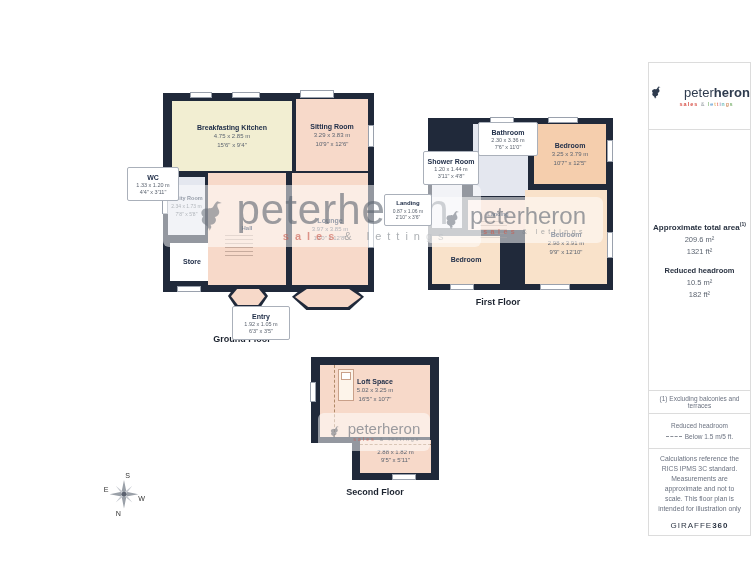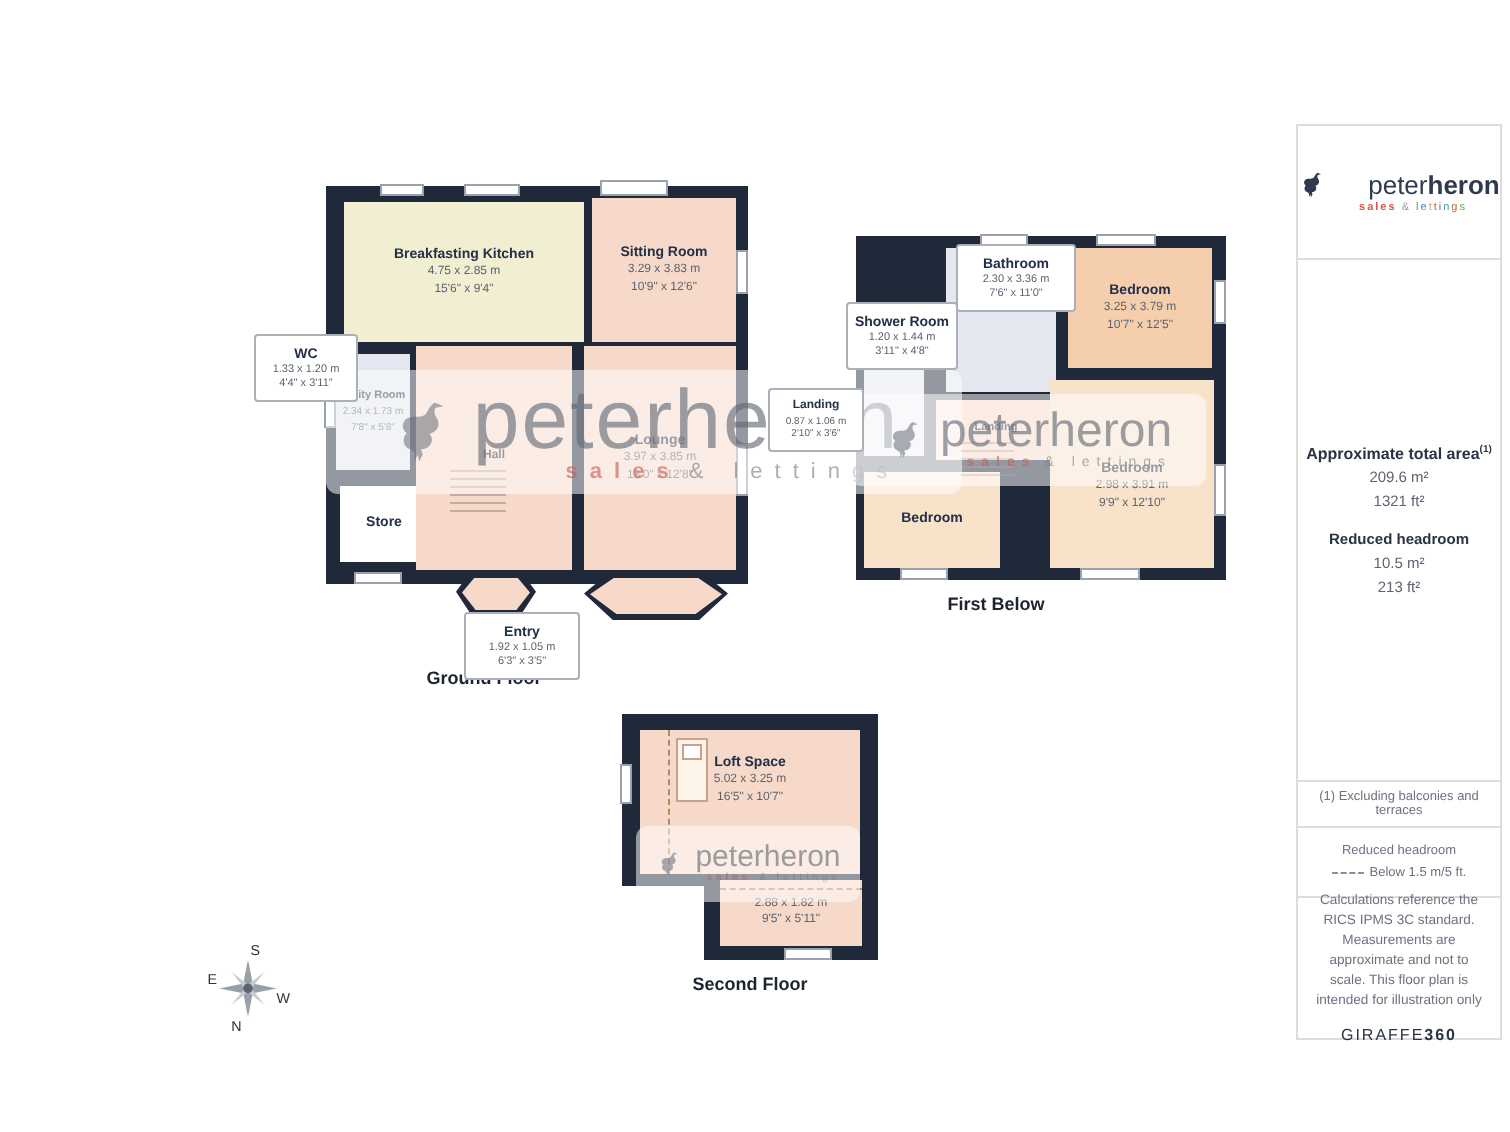--- a/index.html
+++ b/index.html
@@ -182,21 +182,21 @@
     <div class="rname">Shower Room</div>
     <div class="rdim" style="font-size:5.5px;">1.20 x 1.44 m</div>
     <div class="rdim" style="font-size:5.5px;">3'11" x 4'8"</div>
   </div>
   <div class="callout" style="left:384px;top:194px;width:48px;height:32px;">
     <div class="rname" style="font-size:6px;">Landing</div>
     <div class="rdim" style="font-size:5px;">0.87 x 1.06 m</div>
     <div class="rdim" style="font-size:5px;">2'10" x 3'6"</div>
   </div>
 
-  <div class="floor-label" style="left:458px;top:297px;width:80px;">First Below</div>
+  <div class="floor-label" style="left:458px;top:297px;width:80px;">First Floor</div>
 
   <div class="wall" style="left:311px;top:357px;width:128px;height:86px;"></div>
   <div class="wall" style="left:352px;top:435px;width:87px;height:45px;"></div>
 
   <div class="room pink" style="left:320px;top:365px;width:110px;height:72px;justify-content:flex-start;padding-top:12px;">
     <div class="rname">Loft Space</div>
     <div class="rdim">5.02 x 3.25 m</div>
     <div class="rdim">16'5" x 10'7"</div>
   </div>
   <div class="room pink" style="left:360px;top:440px;width:71px;height:33px;">
@@ -282,35 +282,35 @@
   </div>
 
   <div class="panel" style="top:129px;height:262px;">
     <div class="area-title">
       <span>Approximate total area</span><sup>(1)</sup>
     </div>
     <div class="area-val">209.6 m²</div>
     <div class="area-val">1321 ft²</div>
     <div class="area-sub">Reduced headroom</div>
     <div class="area-val">10.5 m²</div>
-    <div class="area-val">213 ft²</div>
+    <div class="area-val">182 ft²</div>
   </div>
 
   <div class="panel" style="top:390px;height:24px;">
     <div class="note-text">(1) Excluding balconies and terraces</div>
   </div>
 
   <div class="panel" style="top:413px;height:36px;">
     <div class="legend-title">Reduced headroom</div>
     <div class="legend-row">
       <span class="legend-dash"></span>
       <span>Below 1.5 m/5 ft.</span>
     </div>
   </div>
 
-  <div class="panel" style="top:448px;height:72px;">
+  <div class="panel" style="top:448px;height:88px;">
     <div class="disc-text">Calculations reference the RICS IPMS 3C standard. Measurements are approximate and not to scale. This floor plan is intended for illustration only</div>
     <div class="credit">
       <span>GIRAFFE</span><span class="bd">360</span>
     </div>
   </div>
 
 </div>
 
 </body></html>

